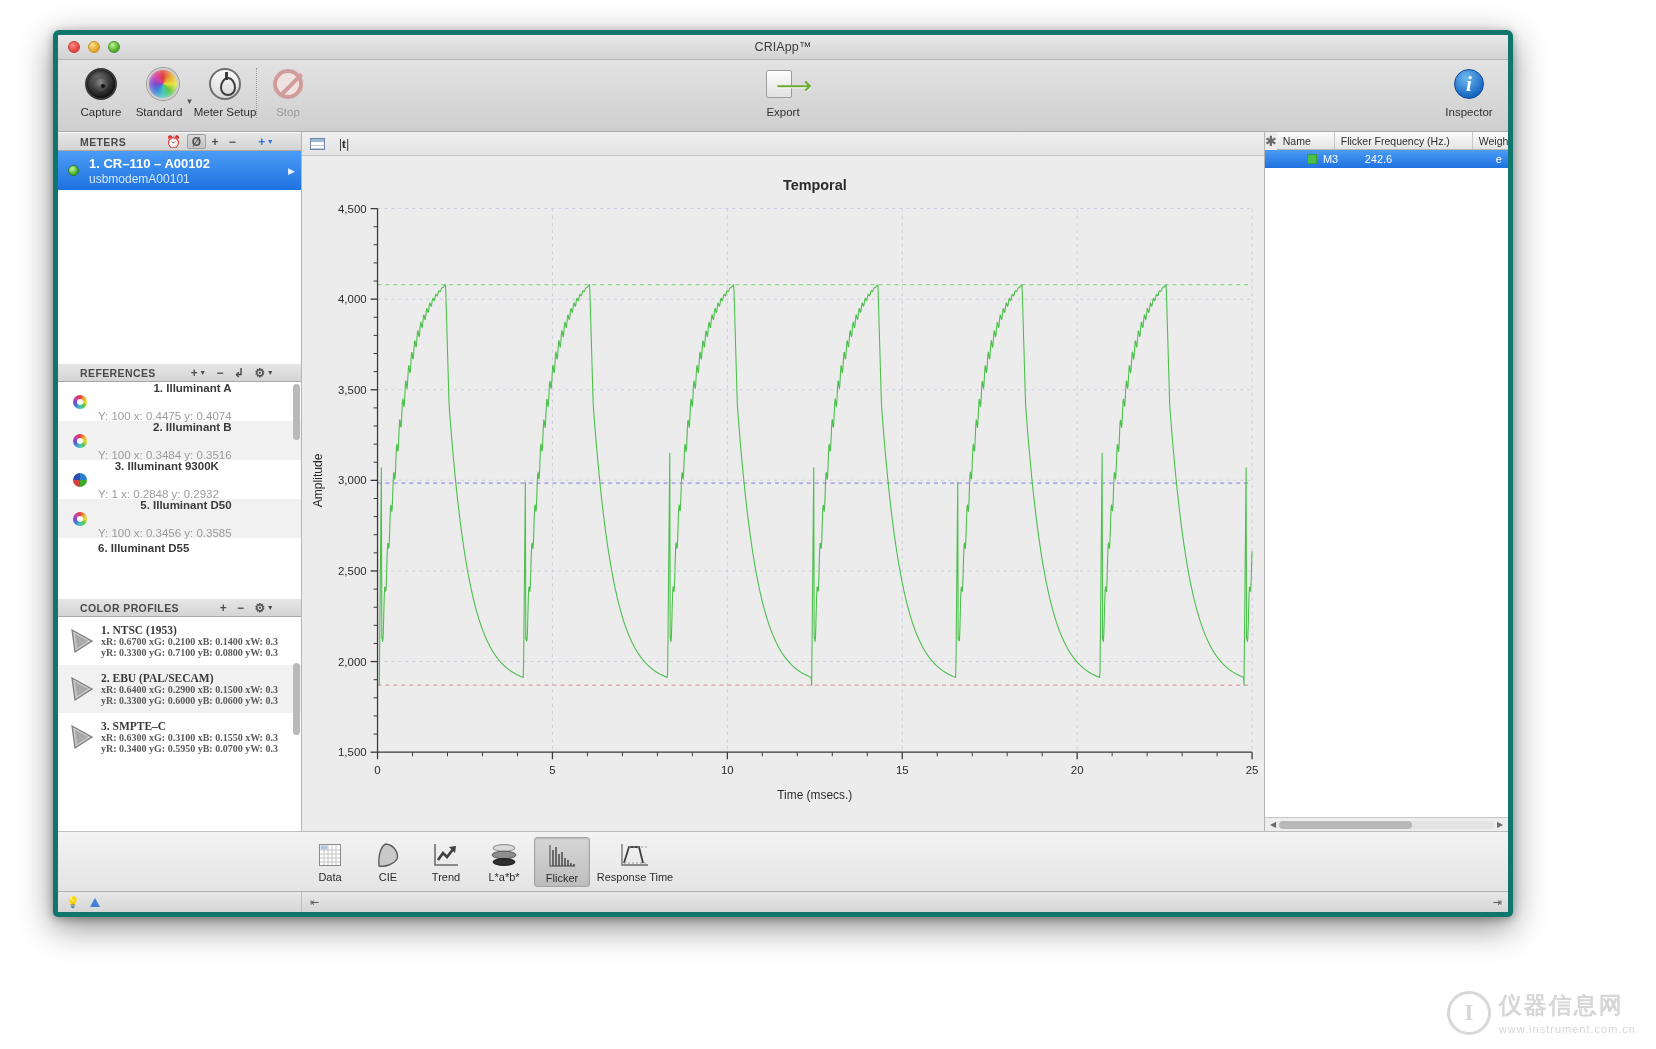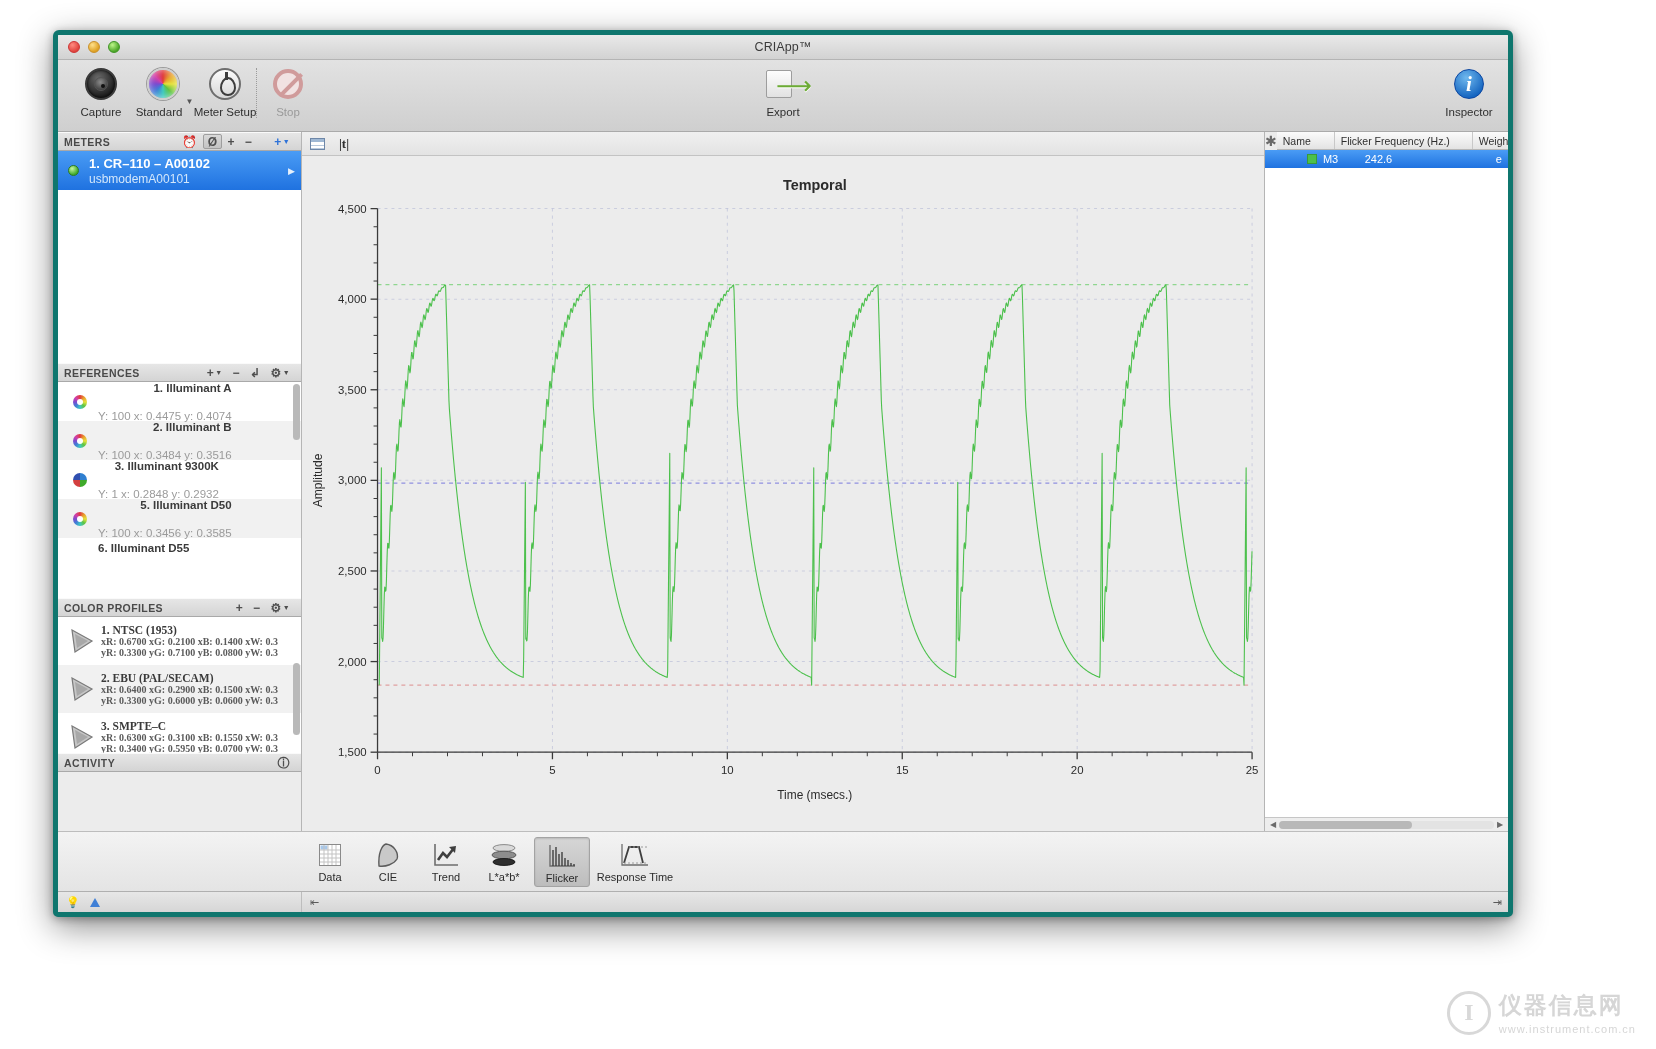--- a/index.html
+++ b/index.html
@@ -109,21 +109,21 @@
   .body { flex: 1; display: flex; min-height: 0; }
 
   
   .sidebar { width: 244px; flex: none; display: flex; flex-direction: column;
     background: #ececec; border-right: 1px solid #b5b5b5; }
 
   .sect-head {
     height: 19px; flex: none;
     background: linear-gradient(to bottom,#e6e6e6,#d4d4d4);
     border-top: 1px solid #fafafa; border-bottom: 1px solid #a9a9a9;
-    display: flex; align-items: center; padding: 0 6px;
+    display: flex; align-items: center; padding: 0 22px;
     font-size: 10.5px; font-weight: bold; color: #4a4a4a; letter-spacing: .4px;
   }
   .sect-head .sp { flex: 1; }
   .sh-btn { font-size: 12px; color: #4e4e4e; padding: 0 5px; line-height: 1;
     display:flex; align-items:center; height: 17px; }
   .sh-btn.blue { color: #2d72d8; font-weight: bold; }
   .sh-btn.boxed { background: linear-gradient(to bottom,#d9d9d9,#c3c3c3);
     border: 1px solid #9e9e9e; border-radius: 2px; padding: 0 4px; height: 15px; }
   .tiny-caret { font-size: 7px; margin-left: 1px; }
 
@@ -413,28 +413,20 @@
             <span class="prof-txt">
               <span class="prof-name">3. SMPTE–C</span>
               <span class="prof-xy">xR: 0.6300 xG: 0.3100 xB: 0.1550 xW: 0.3</span>
               <span class="prof-xy">yR: 0.3400 yG: 0.5950 yB: 0.0700 yW: 0.3</span>
             </span>
           </div>
 
           <div class="vscroll" style="height:72px;top:46px;"></div>
         </div>
 
-        <div class="activity">
-          <div class="sect-head">
-            <span>ACTIVITY</span>
-            <span class="sp"></span>
-            <span class="sh-btn">ⓘ</span>
-          </div>
-          <div class="act-body"></div>
-        </div>
       </div>
 
       <div class="center">
         <div class="chart-head">
           <span class="gridicon"></span>
           <span class="tlabel">|t|</span>
         </div>
         <div class="plotwrap">
           <svg class="plot" id="plotsvg" viewBox="0 0 968 668" preserveAspectRatio="none">
               <rect x="76" y="52" width="880" height="538" fill="#ececec"></rect>

